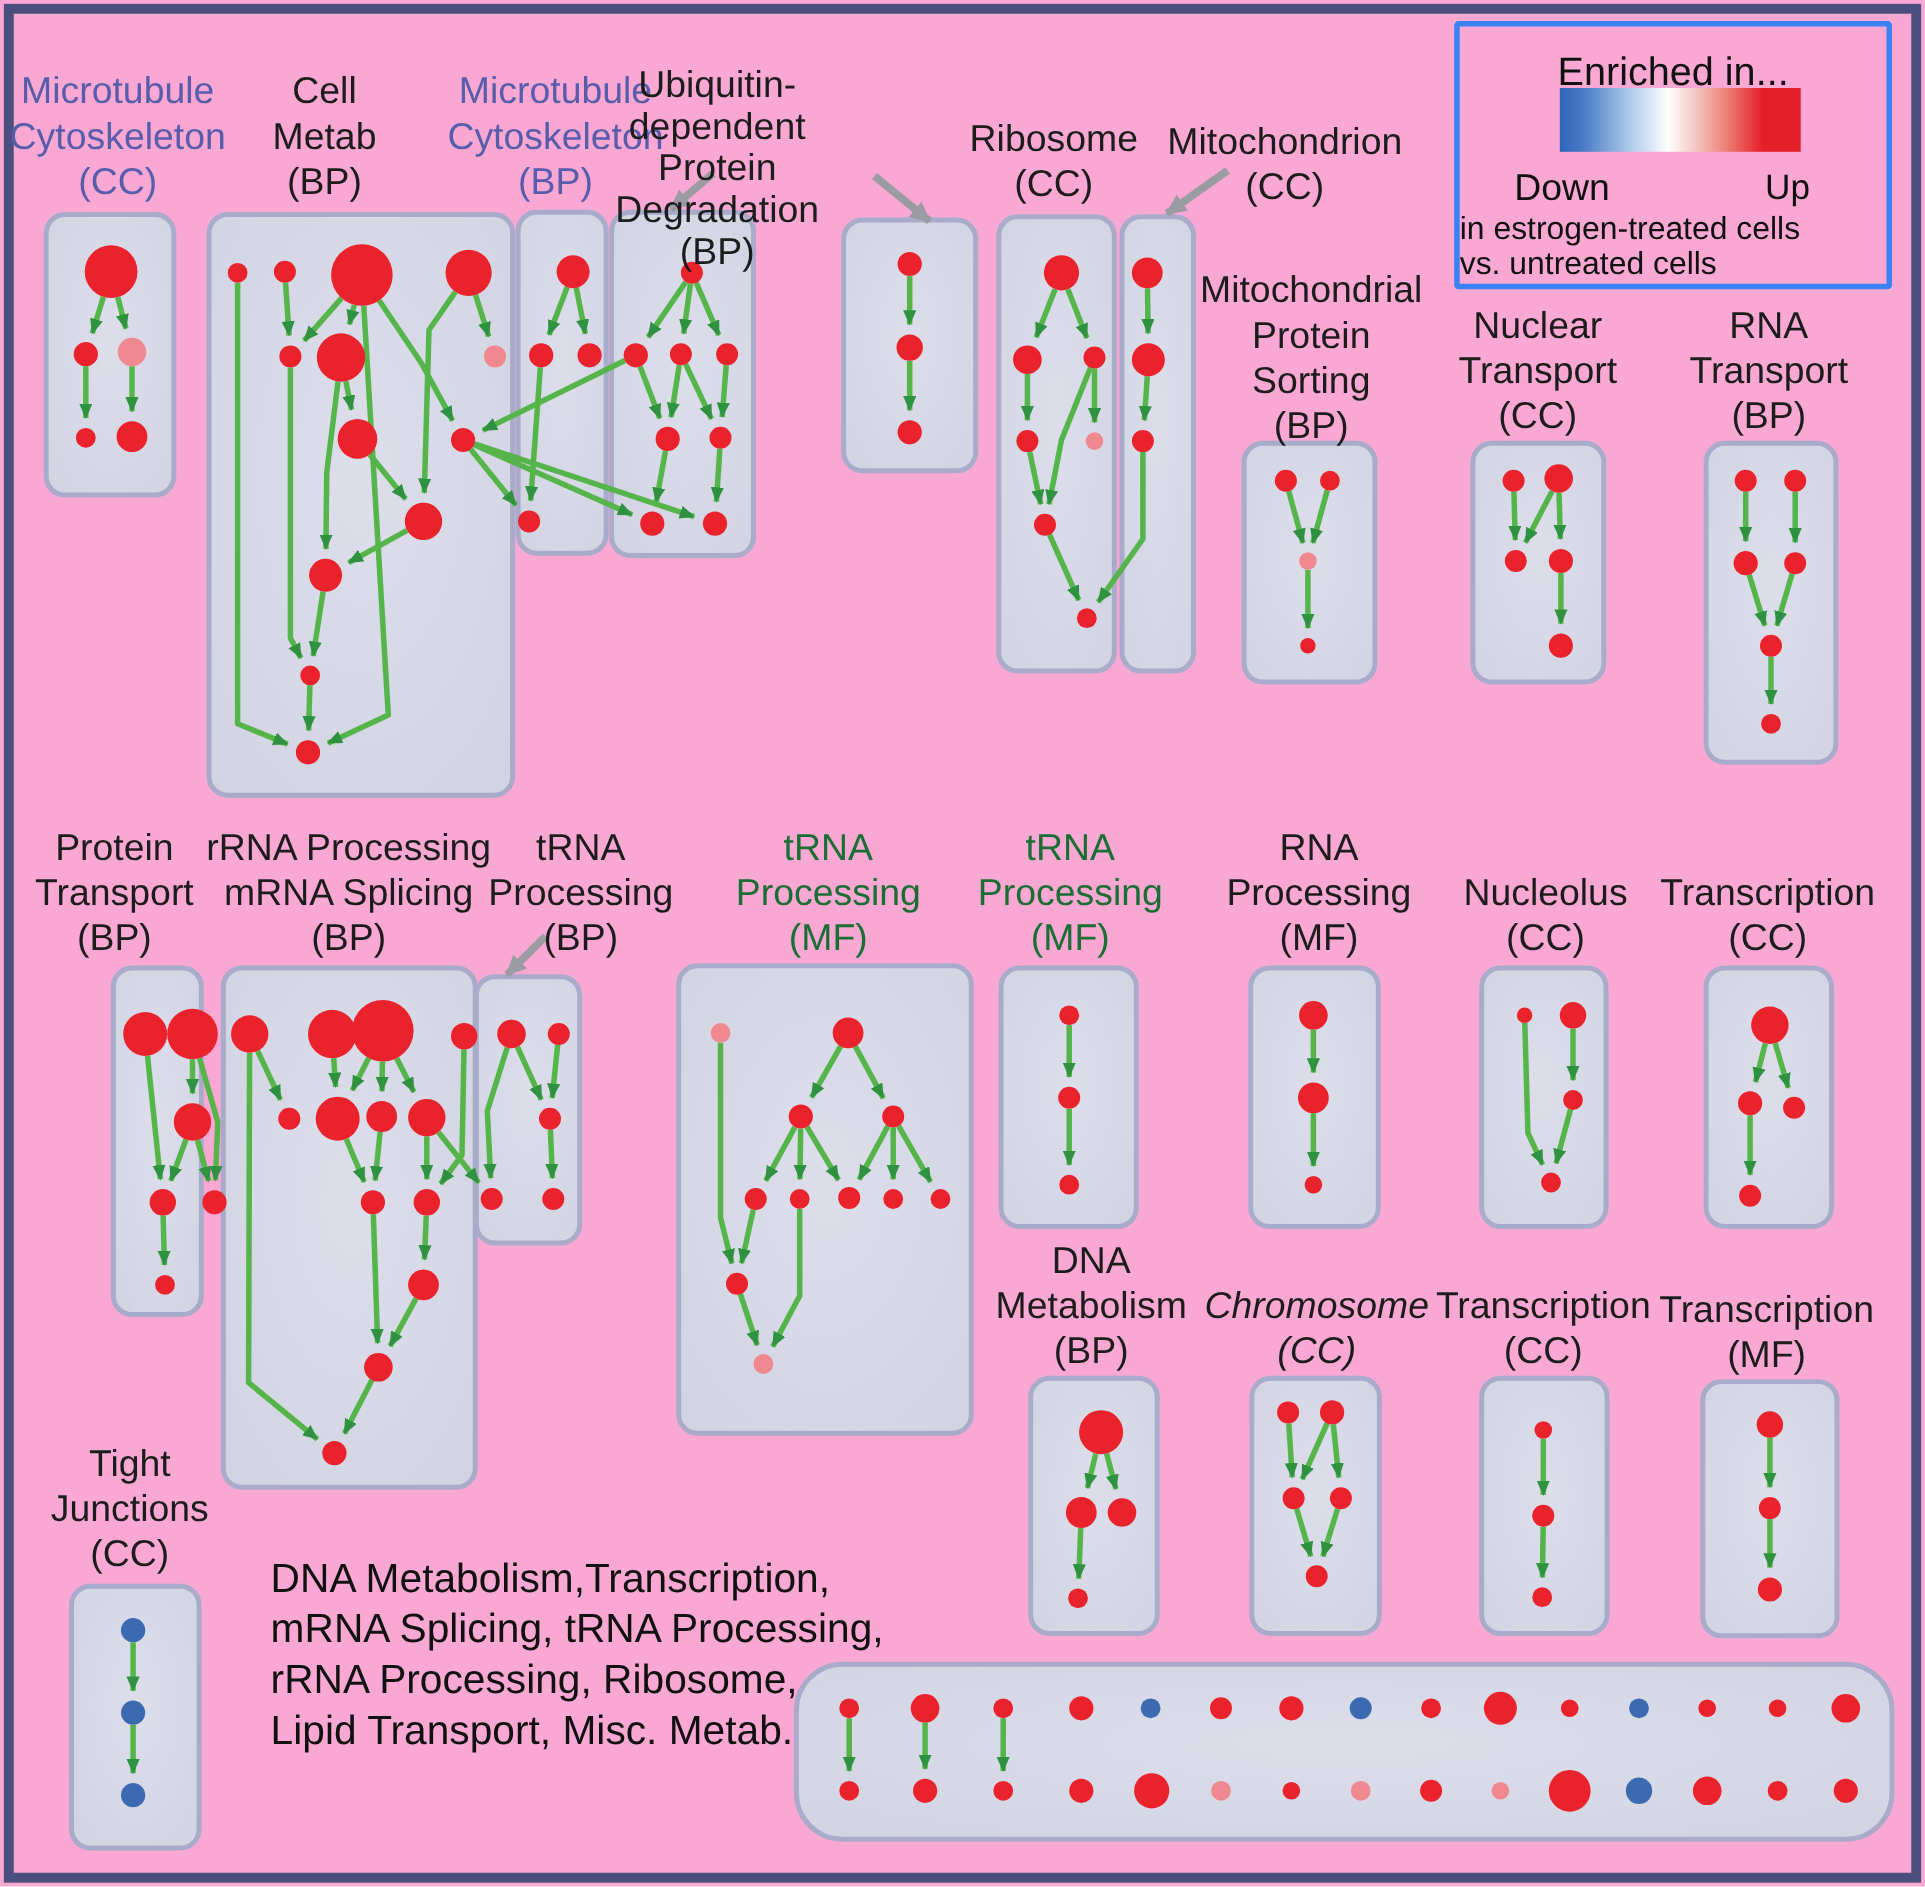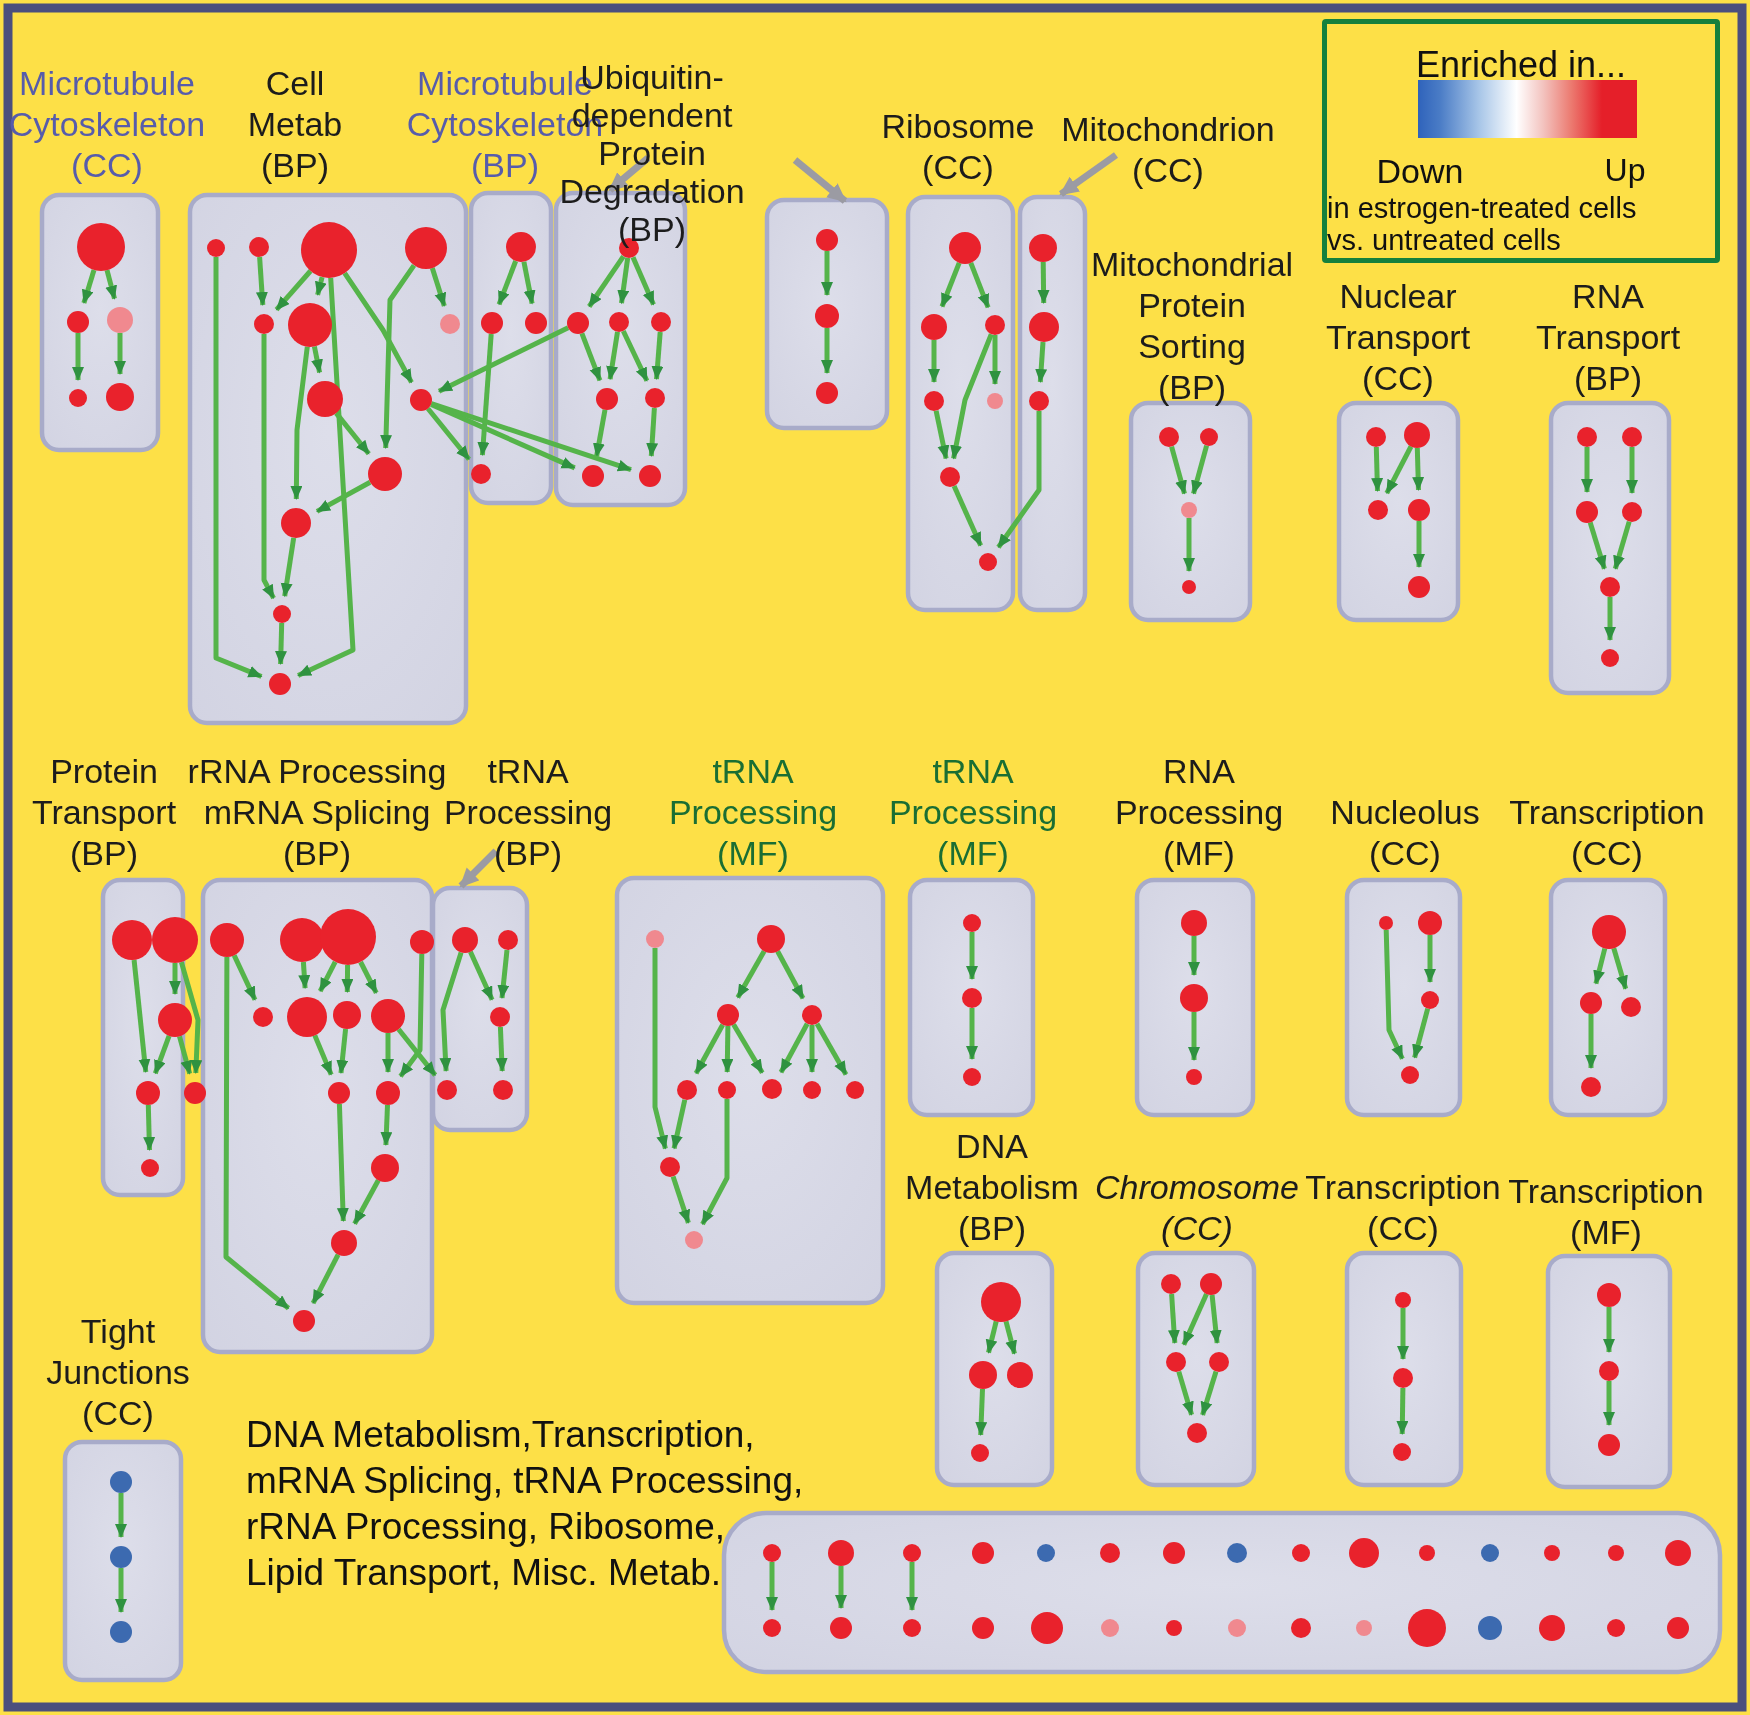--- a/index.html
+++ b/index.html
@@ -1,22 +1,22 @@
 <!DOCTYPE html>
 <html><head>
 <meta charset="utf-8">
 <style>
   html,body{margin:0;padding:0;background:#ffffff;font-family:"Liberation Sans",sans-serif;}
-  #figure{position:relative;width:1750px;height:1715px;background:#fde047;overflow:hidden;}
+  #figure{position:relative;width:1750px;height:1715px;background:#f9a8d4;overflow:hidden;}
   #net{position:absolute;left:0;top:0;}
   .clabel{position:absolute;transform:translateX(-50%);text-align:center;font-size:34px;line-height:41px;color:#1c1c1c;white-space:nowrap;}
   .clabel.blue{color:#575cab;}
   .clabel.green{color:#1a6e33;}
   .clabel.tight5{line-height:38px;}
-  #legend{position:absolute;left:1322px;top:19px;width:398px;height:244px;border:5px solid #15803d;border-radius:4px;box-sizing:border-box;}
+  #legend{position:absolute;left:1322px;top:19px;width:398px;height:244px;border:5px solid #3b82f6;border-radius:4px;box-sizing:border-box;}
   #legend-title{position:absolute;left:0;right:0;top:20px;text-align:center;font-size:36px;color:#111;}
   #legend-bar{position:absolute;left:91px;top:56px;width:219px;height:58px;
     background:linear-gradient(90deg,#2f63bb 0%,#4a7cc6 10%,#a8c6e8 28%,#ffffff 45%,#f3c4c0 57%,#ec7a70 70%,#e51f29 84%,#e51f29 100%);}
   #legend-down{position:absolute;left:93px;top:128px;transform:translateX(-50%);font-size:34px;color:#111;}
   #legend-up{position:absolute;left:298px;top:128px;transform:translateX(-50%);font-size:32px;color:#111;}
   .legend-sub{position:absolute;left:0;right:0;font-size:29px;line-height:32px;color:#111;}
   #misc-text{position:absolute;left:246px;top:1412px;font-size:37px;line-height:46px;color:#111;white-space:nowrap;}
 </style>
 </head>
 <body>

